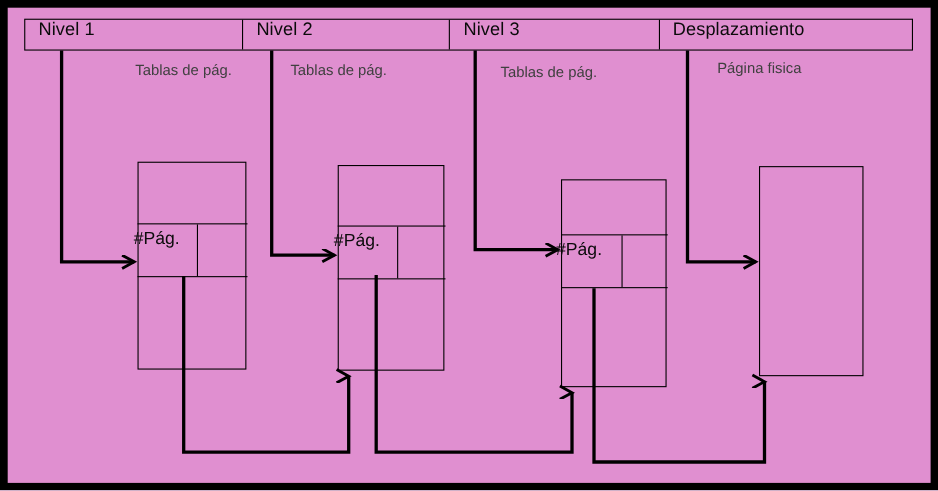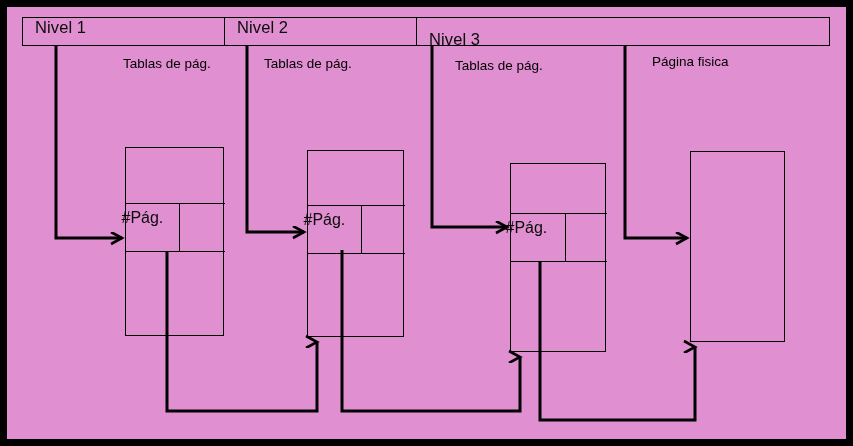--- a/index.html
+++ b/index.html
@@ -52,28 +52,28 @@
     display: flex;
     padding-left: 12px;
     font-size: 16.5px;
     color: #0b0b0b;
     white-space: nowrap;
     letter-spacing: .1px;
   }
   .header-cell:last-child { border-right: none; }
   .hc-1 { width: 202px; }
   .hc-2 { width: 192px; }
-  .hc-3 { width: 194px; margin-top: 12px; }
+  .hc-3 { width: 194px; }
   .hc-4 { width: 234px; }
 
   
   .caption {
     position: absolute;
     font-size: 13.5px;
-    color: #000000;
+    color: #404040;
     white-space: nowrap;
   }
   .cap-1 { left: 123px; top: 56px; }
   .cap-2 { left: 264px; top: 56px; }
   .cap-3 { left: 455px; top: 58px; }
   .cap-4 { left: 652px; top: 54px; }
 
   
   .ptable {
     position: absolute;
@@ -165,20 +165,23 @@
   <div class="header-row">
     <div class="header-cell hc-1">
       <span>Nivel 1</span>
     </div>
     <div class="header-cell hc-2">
       <span>Nivel 2</span>
     </div>
     <div class="header-cell hc-3">
       <span>Nivel 3</span>
     </div>
+    <div class="header-cell hc-4">
+      <span>Desplazamiento</span>
+    </div>
   </div>
 
   <div class="caption cap-1">Tablas de pág.</div>
   <div class="caption cap-2">Tablas de pág.</div>
   <div class="caption cap-3">Tablas de pág.</div>
   <div class="caption cap-4">Página fisica</div>
 
   <div class="ptable pt-1">
     <div class="band-mid">
       <div class="band-split"></div>

